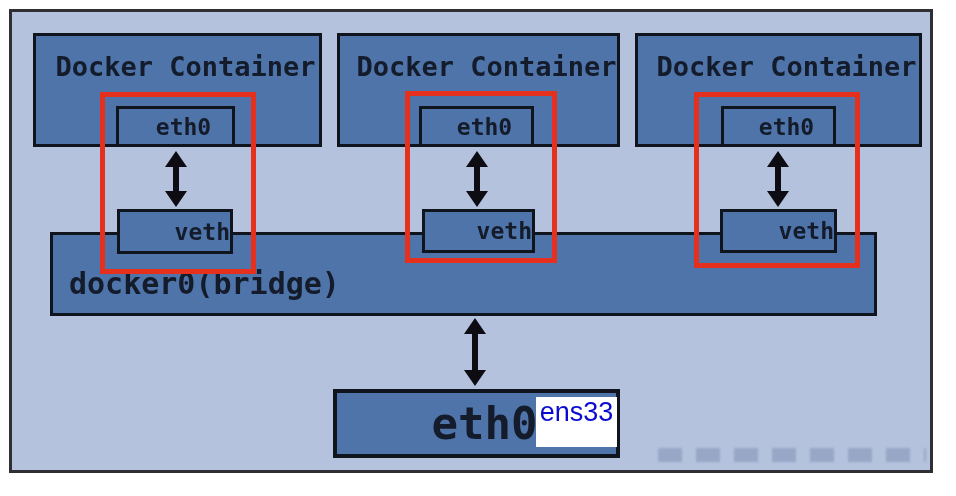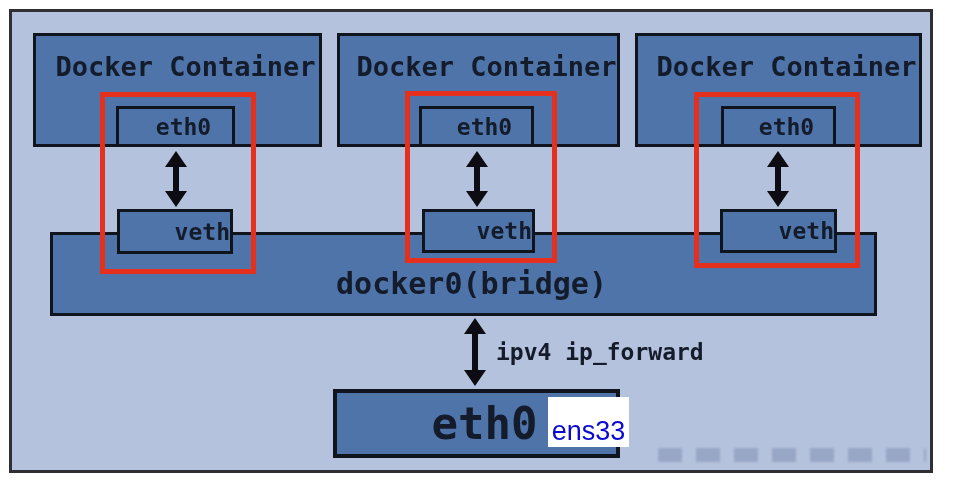--- a/index.html
+++ b/index.html
@@ -32,21 +32,21 @@
     padding-left: 16px;
   }
   
   .container-box { align-items: flex-start; font-size: 27px; line-height: 28px; padding-top: 17px; letter-spacing: 0; }
   .c0 { left: 33px;  top: 33px; width: 289px; height: 114px; }
   .c1 { left: 337px; top: 33px; width: 283px; height: 114px; }
   .c2 { left: 635px; top: 33px; width: 287px; height: 114px; }
   
   .bridge {
     left: 50px; top: 232px; width: 827px; height: 84px;
-    align-items: flex-start; justify-content: center;
+    align-items: flex-start; justify-content: flex-start;
     padding-top: 34px; font-size: 30px; line-height: 30px;
   }
   
   .ethbox { font-size: 23px; }
   .e0 { left: 116px; top: 106px; width: 119px; height: 41px; }
   .e1 { left: 419px; top: 106px; width: 115px; height: 41px; }
   .e2 { left: 721px; top: 106px; width: 115px; height: 41px; }
   
   .vethbox { font-size: 23px; justify-content: flex-end; }
   .v0 { left: 117px; top: 209px; width: 116px; height: 45px; }
@@ -81,21 +81,21 @@
     left: 333px; top: 389px; width: 287px; height: 69px;
     border-width: 4px; font-size: 44px;
   }
   .ens-badge {
     position: absolute;
     left: 536px; top: 397px; width: 81px; height: 50px;
     background: var(--badge-bg, #ffffff);
     color: var(--annotation-blue, #0b0bcf);
     font-family: "Liberation Sans", sans-serif;
     font-size: 27px;
-    display: flex; align-items: flex-end; justify-content: center; margin-left: 12px;
+    display: flex; align-items: flex-start; justify-content: center;
   }
   .host-label {
     position: absolute;
     left: 46px; top: 383px;
     font-size: 42px; line-height: 44px;
     font-weight: normal;
     color: var(--ink, #141b2a);
   }
   .watermark {
     position: absolute;
@@ -158,21 +158,20 @@
     <span>veth</span>
   </div>
 
   <div class="redrect r0"></div>
   <div class="redrect r1"></div>
   <div class="redrect r2"></div>
 
   <svg class="arrow a3" width="36" height="70" viewBox="0 0 36 70">
     <path d="M18,1 L29,17 L21,17 L21,53 L29,53 L18,69 L7,53 L15,53 L15,17 L7,17 Z" fill="#0c0c12"></path>
   </svg>
-  <div class="forward-label">ipv4 ip_forward</div>
 
   <div class="box host-eth">
     <span>eth0</span>
   </div>
   <div class="ens-badge">
     <span>ens33</span>
   </div>
 
 
   <div class="watermark"></div>

